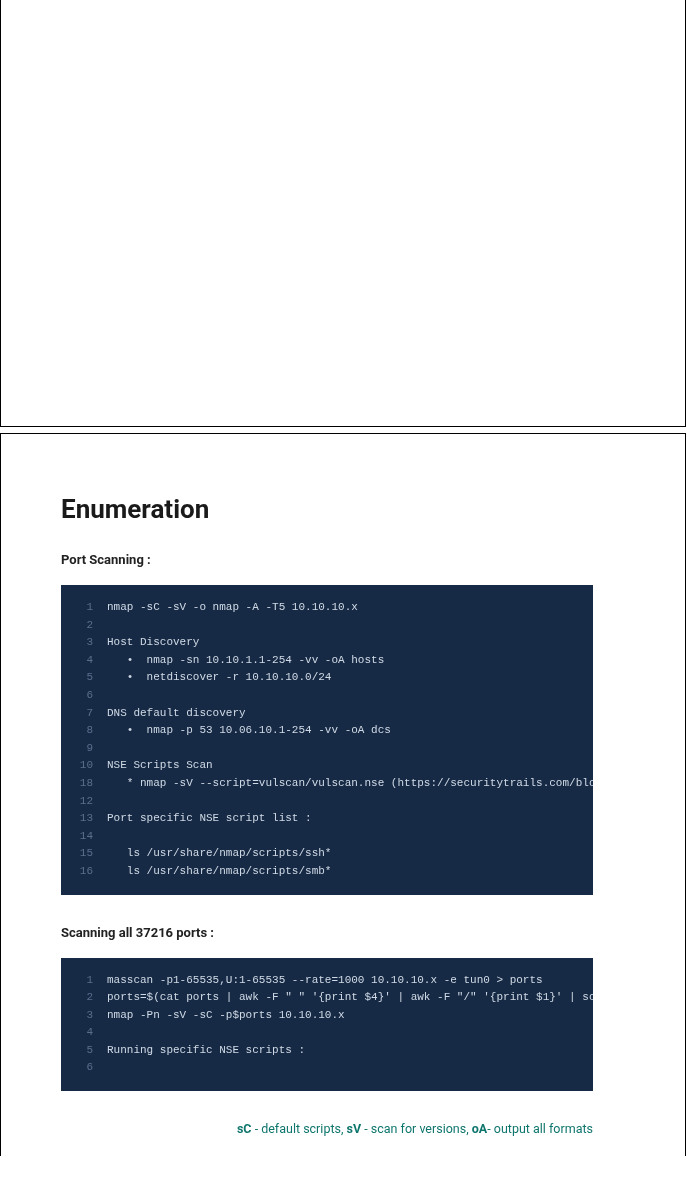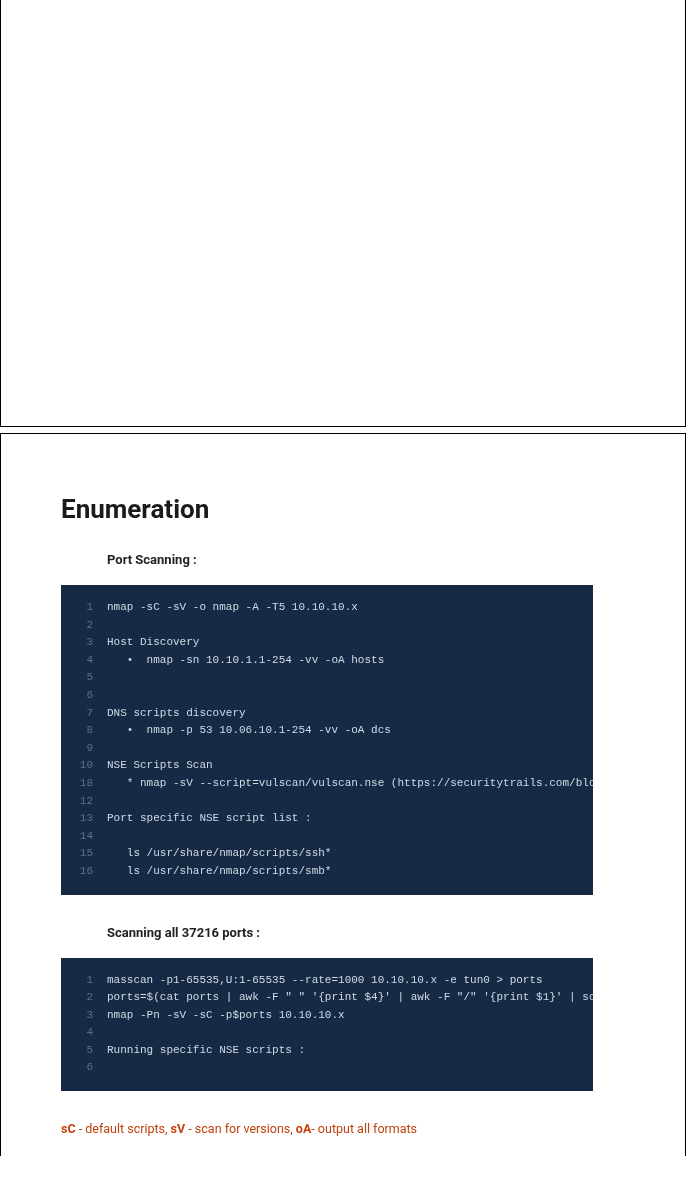--- a/index.html
+++ b/index.html
@@ -30,21 +30,20 @@
     font-size: 26px;
     font-weight: 700;
     color: #1a1a1a;
     margin-bottom: 28px;
   }
   .subheading {
     font-size: 13px;
     font-weight: 700;
     color: #222;
     margin-bottom: 18px;
-    margin-left: 46px;
   }
   .codeblock {
     background: #172a45;
     color: #c9d4e0;
     font-family: "SFMono-Regular", Consolas, "Liberation Mono", Menlo, monospace;
     font-size: 11px;
     line-height: 1.6;
     padding: 14px 10px;
     margin-bottom: 30px;
     overflow: hidden;
@@ -62,22 +61,23 @@
     margin-right: 14px;
     flex-shrink: 0;
     user-select: none;
   }
   .codeblock .tx {
     white-space: pre;
     color: #d0dae6;
   }
   .legend {
     font-size: 12.5px;
-    color: #c2410c;
+    color: #0f766e;
     margin-top: 4px;
+    text-align: right;
   }
   .legend b { font-weight: 700; }
 </style>
 </head>
 <body>
 
 <div class="blank-top"></div>
 <div class="gap"></div>
 
 <div class="content-wrap">
@@ -98,28 +98,29 @@
       <div class="row">
         <span class="ln">3</span>
         <span class="tx">Host Discovery</span>
       </div>
       <div class="row">
         <span class="ln">4</span>
         <span class="tx">   •  nmap -sn 10.10.1.1-254 -vv -oA hosts</span>
       </div>
       <div class="row">
         <span class="ln">5</span>
+        <span class="tx">   •  netdiscover -r 10.10.10.0/24</span>
       </div>
       <div class="row">
         <span class="ln">6</span>
         <span class="tx"></span>
       </div>
       <div class="row">
         <span class="ln">7</span>
-        <span class="tx">DNS scripts discovery</span>
+        <span class="tx">DNS default discovery</span>
       </div>
       <div class="row">
         <span class="ln">8</span>
         <span class="tx">   •  nmap -p 53 10.06.10.1-254 -vv -oA dcs</span>
       </div>
       <div class="row">
         <span class="ln">9</span>
         <span class="tx"></span>
       </div>
       <div class="row">

